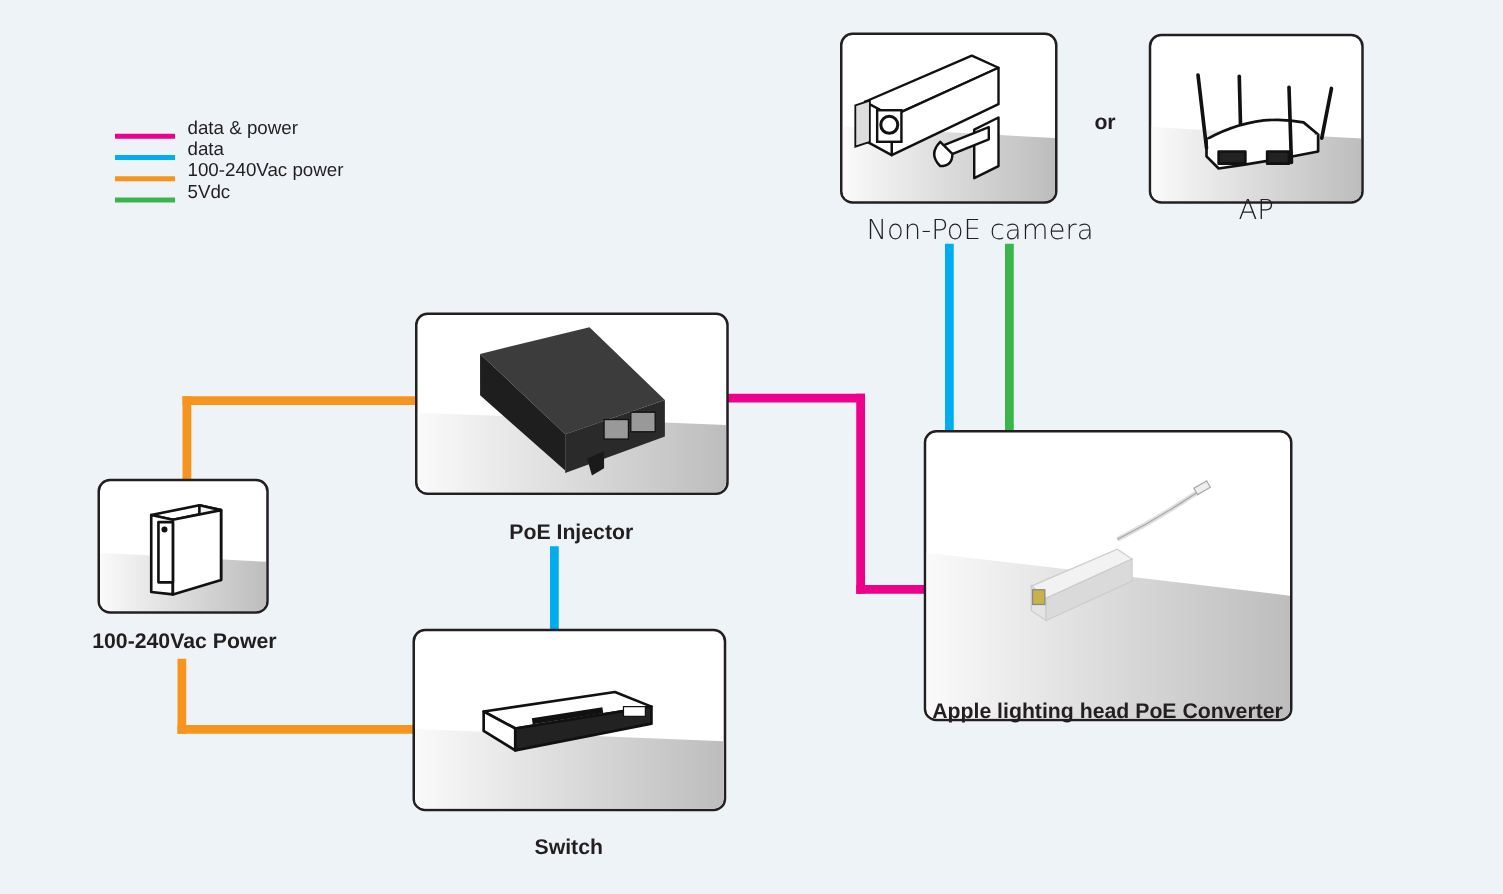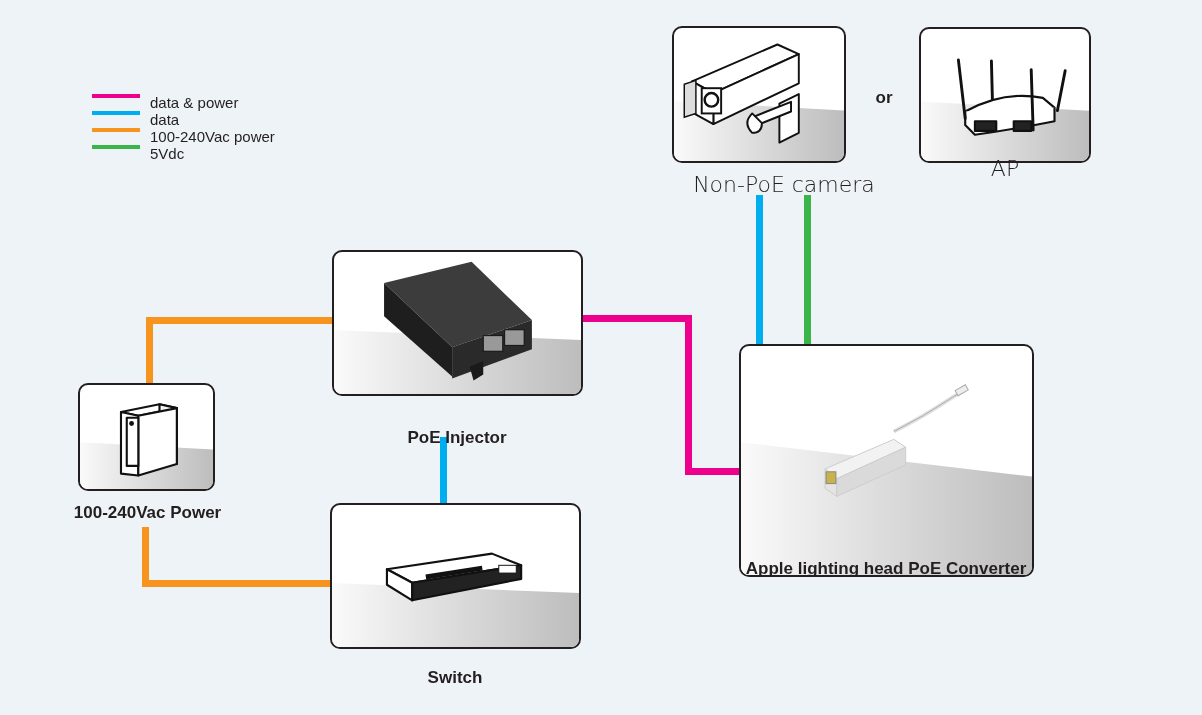--- a/index.html
+++ b/index.html
@@ -26,21 +26,21 @@
       background: linear-gradient(90deg, #fafafa 0%, #d8d8d8 55%, #bdbdbd 100%);
       clip-path: polygon(0% 55%, 100% 62%, 100% 100%, 0% 100%);
     }
     .box svg { position: absolute; left: 0; top: 0; width: 100%; height: 100%; }
 
     .label { position: absolute; text-align: center; white-space: nowrap; }
     .lbl-lg { font-size: 22px; font-family: "DejaVu Sans", sans-serif; font-weight: 300; }
     .lbl-md { font-size: 17px; font-weight: bold; }
 
     .legend { position: absolute; left: 92px; top: 94px; }
-    .legend-row { display: flex; align-items: flex-start; height: 17px; }
+    .legend-row { display: flex; align-items: flex-end; height: 17px; }
     .legend-swatch { width: 48px; height: 4px; margin-right: 10px; }
     .legend-text { font-size: 15px; }
   </style>
 </head>
 <body>
 
 <div class="legend">
   <div class="legend-row">
     <span class="legend-swatch mag"></span>
     <span class="legend-text">data &amp; power</span>
@@ -117,21 +117,21 @@
   <div class="floor"></div>
   <svg viewBox="0 0 251 146">
     <path d="M50 32 l90 -22 l62 60 l-82 28 z" fill="#3c3c3c"></path>
     <path d="M50 32 l70 66 v30 l-70 -62 z" fill="#1e1e1e"></path>
     <path d="M120 98 l82 -28 v30 l-82 30 z" fill="#2a2a2a"></path>
     <rect x="152" y="86" width="20" height="16" fill="#999" stroke="#111"></rect>
     <rect x="174" y="80" width="20" height="16" fill="#999" stroke="#111"></rect>
     <path d="M138 118 l14 -6 v14 l-10 6 z" fill="#1a1a1a"></path>
   </svg>
 </div>
-<div class="label lbl-md" style="left:357px; top:428px; width:200px;">PoE Injector</div>
+<div class="label lbl-md" style="left:357px; top:416px; width:200px;">PoE Injector</div>
 
 <div class="box" style="left:78px; top:383px; width:137px; height:108px;">
   <div class="floor"></div>
   <svg viewBox="0 0 137 108">
     <g stroke="#111" stroke-width="2.2" fill="#fff" stroke-linejoin="round">
       <path d="M42 28 l40 -8 l18 4 l-40 8 z"></path>
       <path d="M82 20 l18 4 v58 l-18 -4 z" fill="#f4f4f4"></path>
       <path d="M42 28 l18 4 v62 l-18 -2 z"></path>
       <path d="M60 32 l40 -8 v58 l-40 12 z"></path>
       <rect x="48" y="34" width="12" height="50" fill="#fff"></rect>

